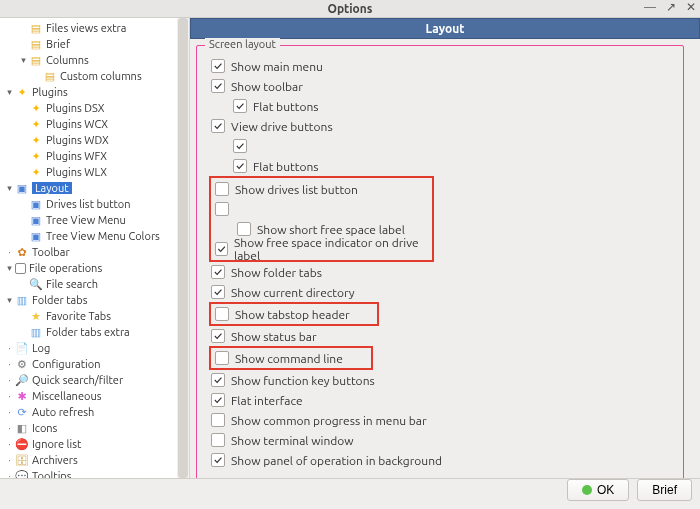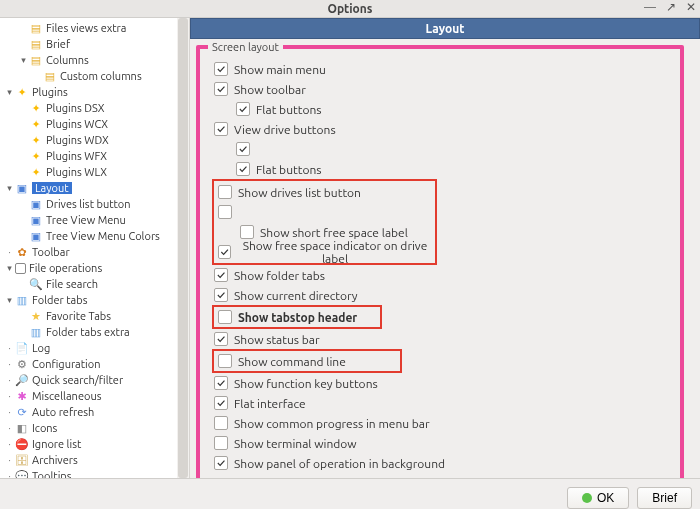--- a/index.html
+++ b/index.html
@@ -97,26 +97,25 @@
     background: #4b6e9e;
     color: #fff;
     text-align: center;
     font-weight: 600;
     padding: 3px 0;
     font-size: 12px;
     border: 1px solid #3c5982;
   }
   .groupbox {
     margin: 6px 16px 0 6px;
-    border: 4px solid #ec4899;
+    border: 1px solid #ec4899;
     border-radius: 2px;
     position: relative;
     padding: 10px 6px 4px 6px;
     height: 440px;
-    text-align: center;
   }
   .group-legend {
     position: absolute; top: -8px; left: 8px;
     background: #f0eeed; padding: 0 4px; font-size: 11px; color: #444;
   }
   .cb-row {
     display: flex; align-items: center;
     height: 20px;
     font-size: 12px;
     color: #333;
@@ -143,31 +142,31 @@
   .hl-single {
     border: 2px solid #e23b2e;
     padding: 0 2px;
     margin-left: 6px;
     width: 170px;
   }
   .hl-single2 {
     border: 2px solid #e23b2e;
     padding: 0 2px;
     margin-left: 6px;
-    width: 190px;
+    width: 164px;
   }
   .button-bar {
     position: absolute;
     bottom: 0; left: 0; right: 0;
     height: 31px;
     border-top: 1px solid #d0cecb;
     background: #f0eeed;
     display: flex;
     justify-content: flex-end;
-    align-items: flex-end;
+    align-items: flex-start;
     padding-right: 8px;
     gap: 8px;
   }
   .btn {
     border: 1px solid #c5c2be;
     background: linear-gradient(#fdfdfd,#f1efec);
     border-radius: 3px;
     padding: 3px 14px;
     font-size: 12px;
     display: inline-flex; align-items: center; gap: 5px;
@@ -420,21 +419,21 @@
           </div>
           <div class="cb-row ind-1">
             <span class="cb checked"></span>
             <span>Show folder tabs</span>
           </div>
           <div class="cb-row ind-1">
             <span class="cb checked"></span>
             <span>Show current directory</span>
           </div>
           <div class="hl-single">
-            <div class="cb-row ind-1" style="padding-left: 2px; font-weight: bold;">
+            <div class="cb-row ind-1" style="padding-left: 2px;">
               <span class="cb"></span>
               <span>Show tabstop header</span>
             </div>
           </div>
           <div class="cb-row ind-1">
             <span class="cb checked"></span>
             <span>Show status bar</span>
           </div>
           <div class="hl-single2">
             <div class="cb-row ind-1" style="padding-left: 2px;">

